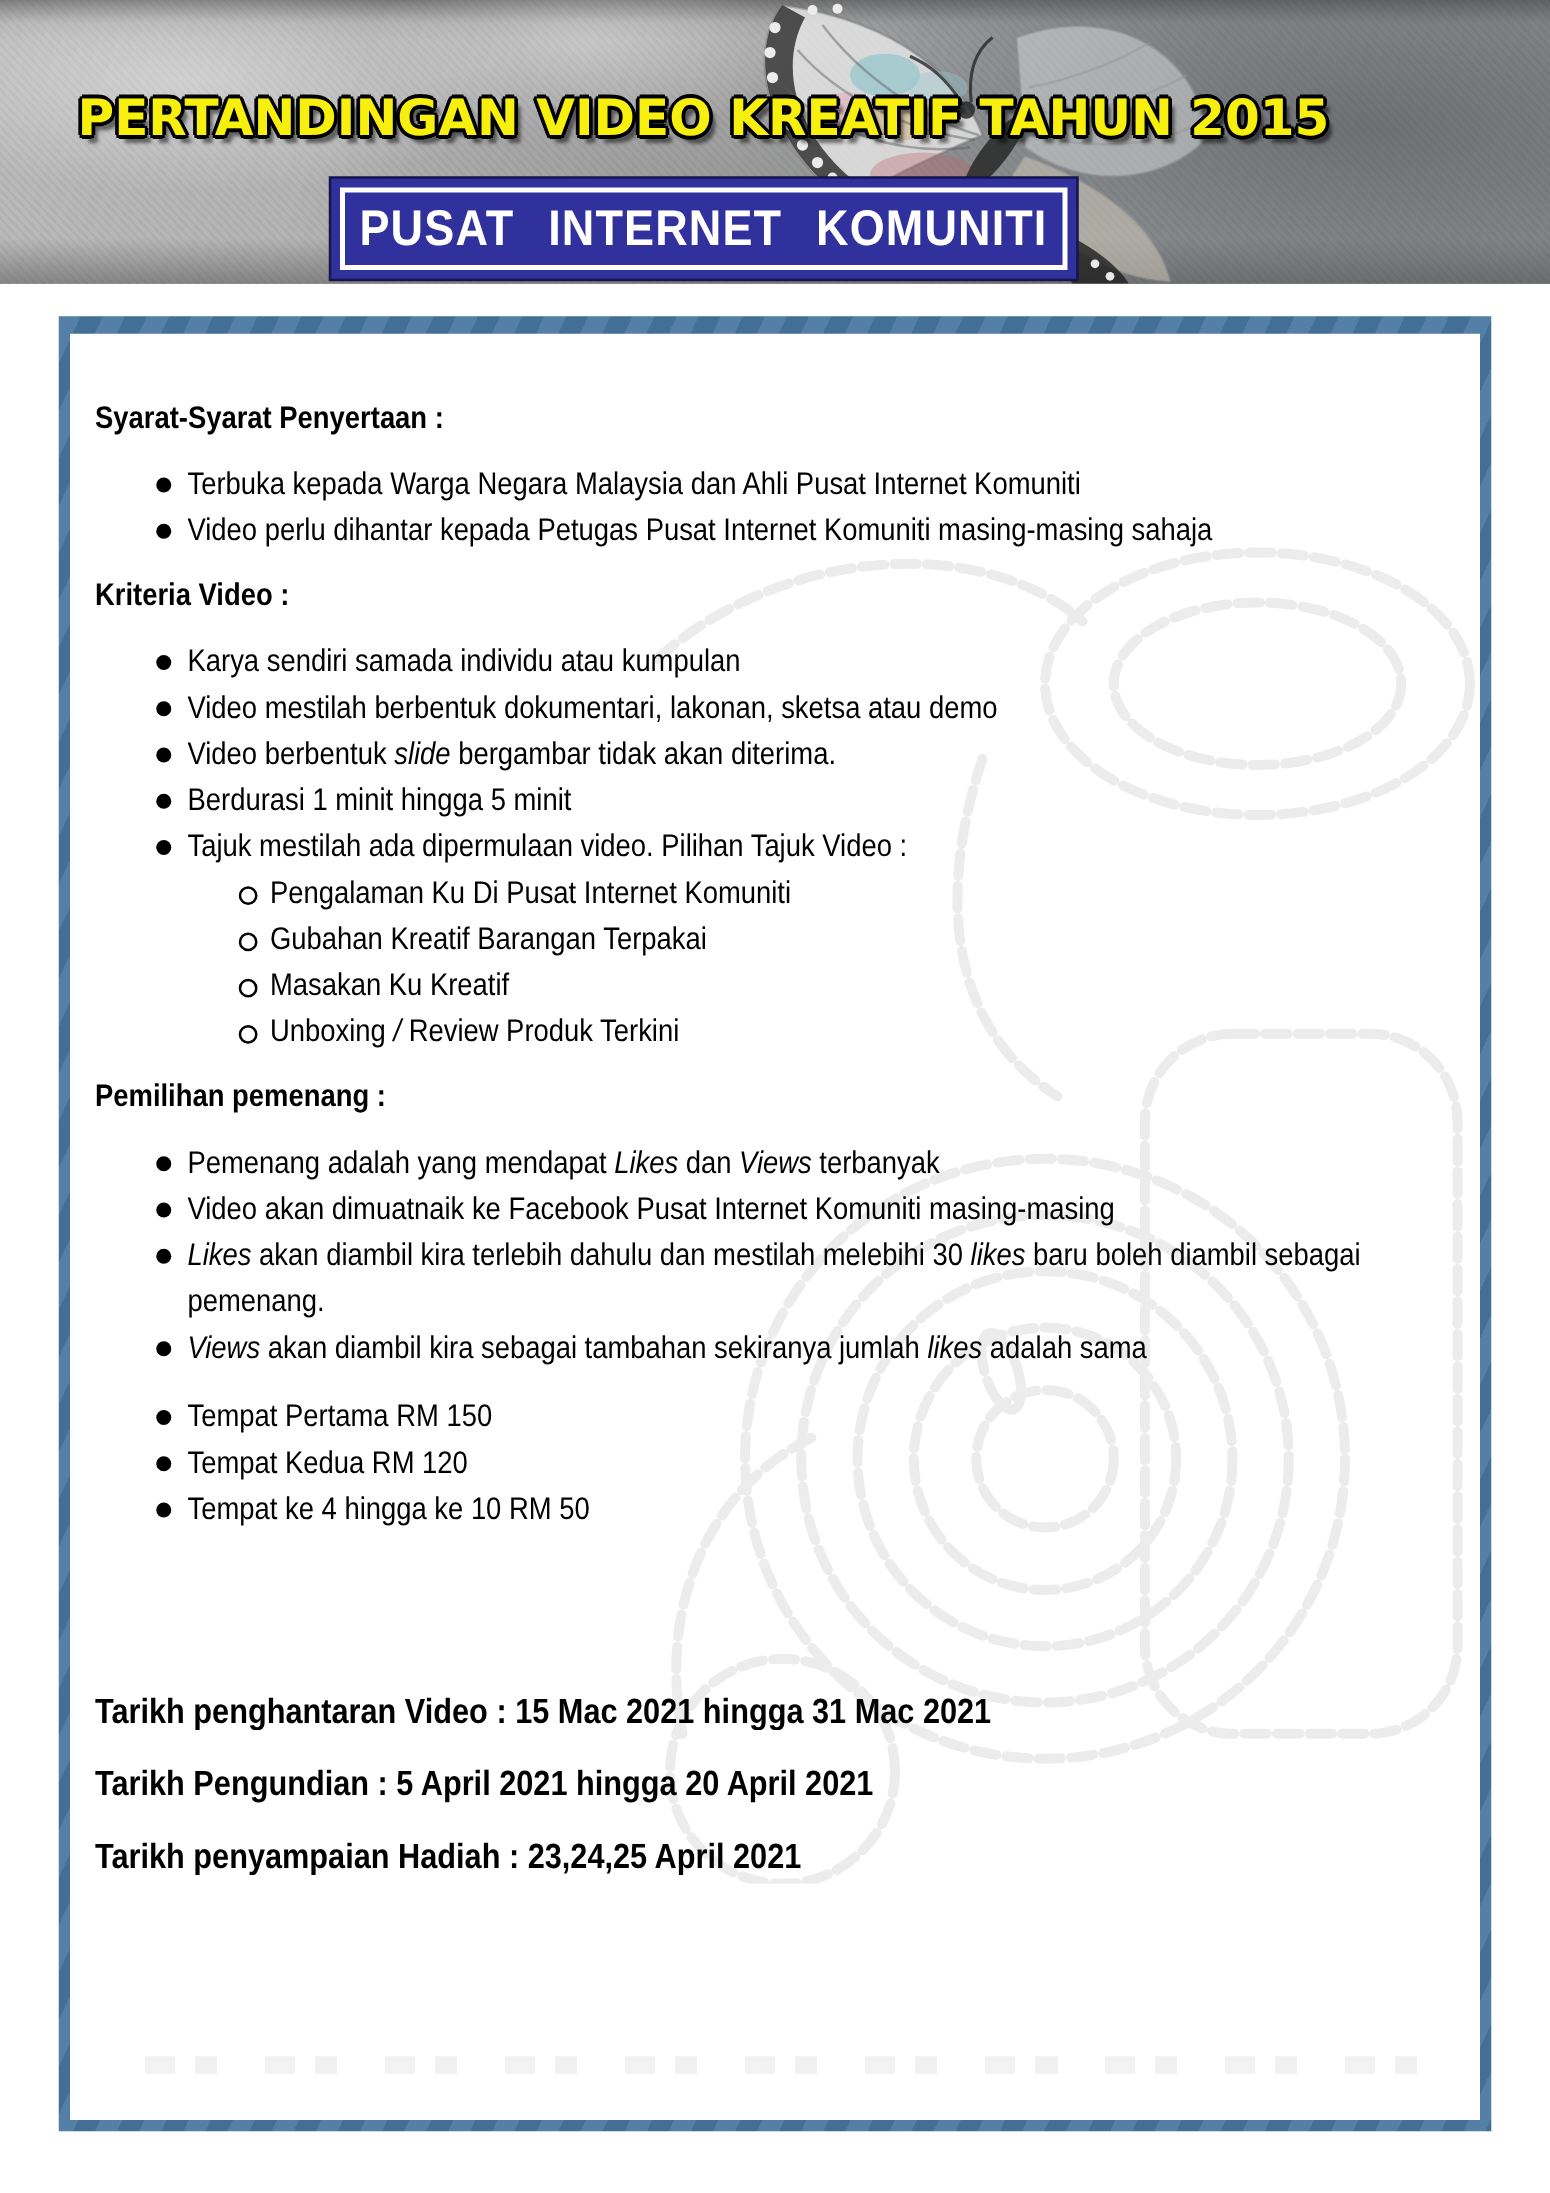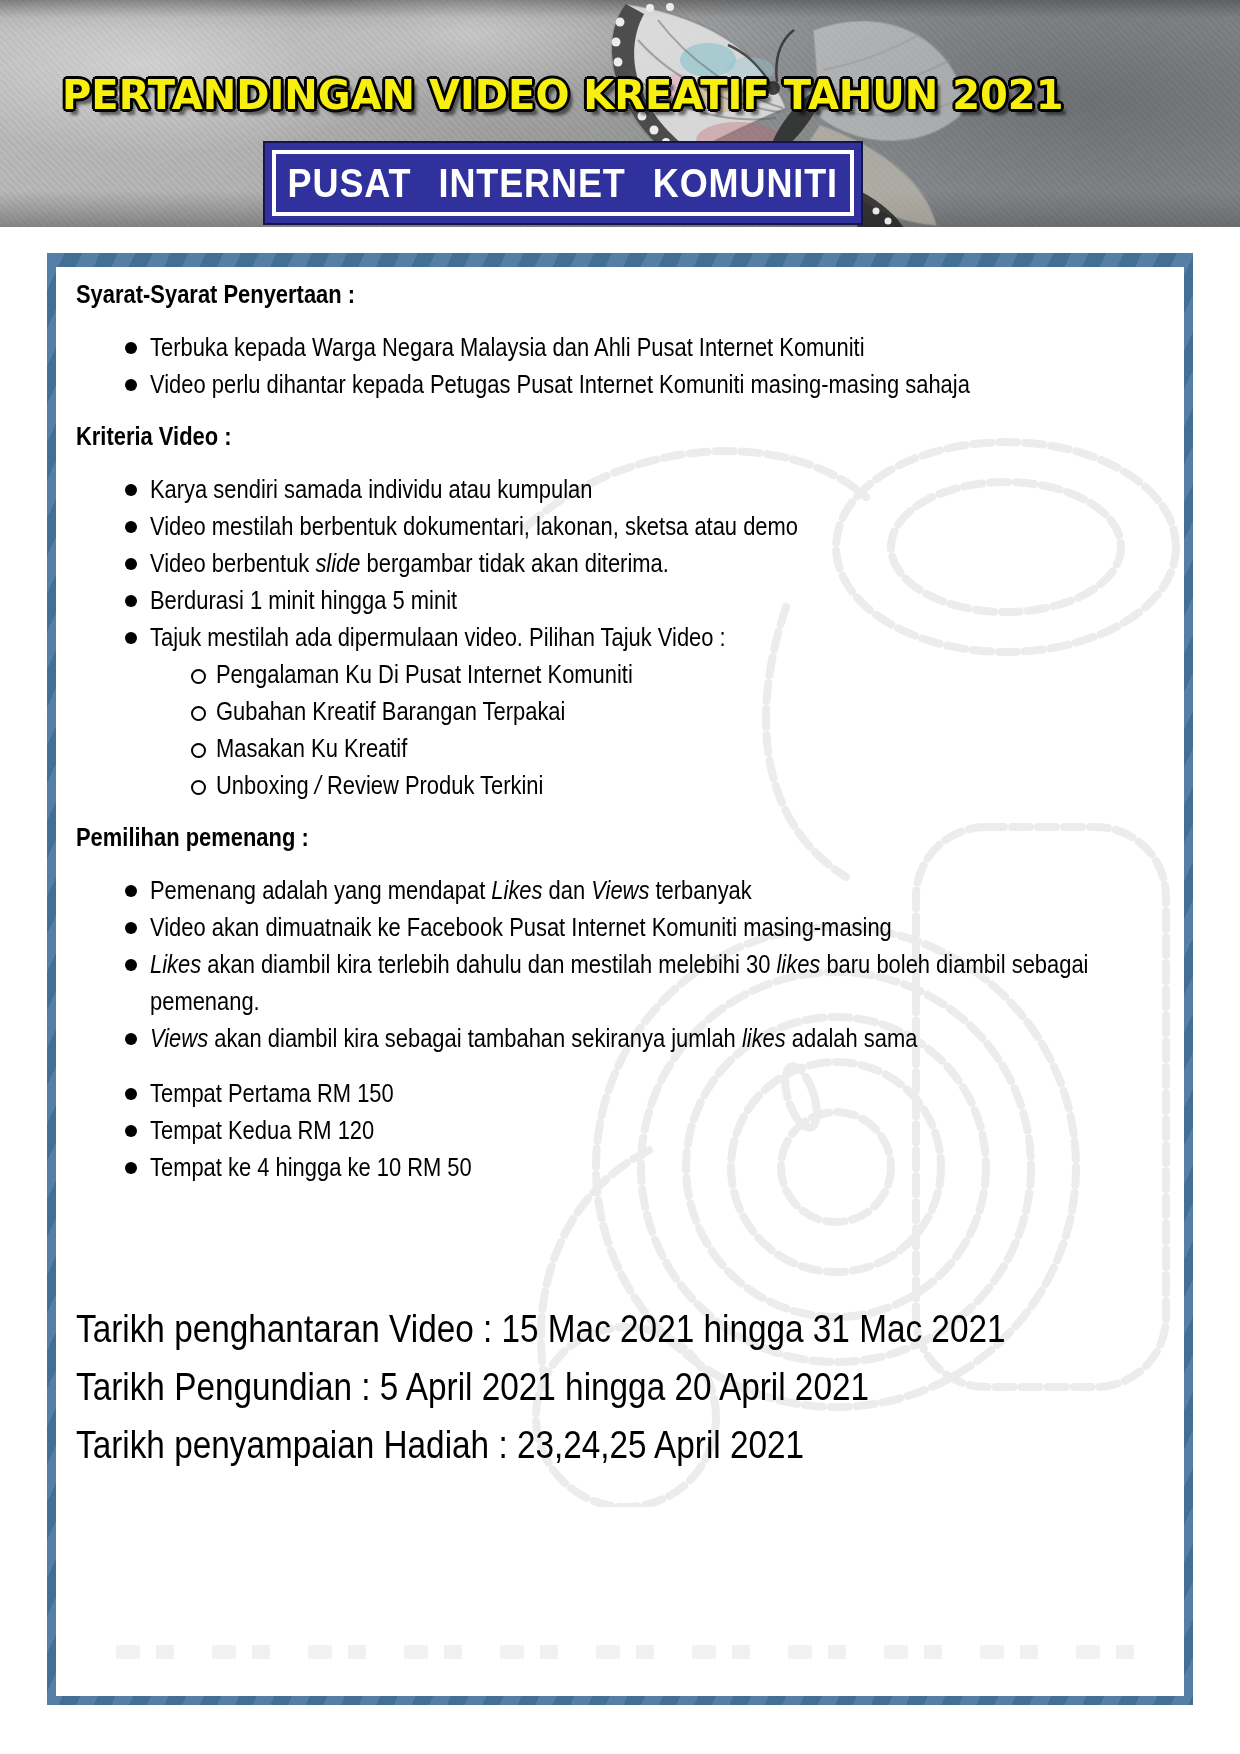--- a/index.html
+++ b/index.html
@@ -36,33 +36,33 @@
   
   .frame{position:absolute;left:47px;top:253px;width:1146px;height:1452px;box-sizing:border-box;
     background-color:var(--frame-border,#47759f);
     background-image:repeating-linear-gradient(115deg,rgba(255,255,255,.07) 0 16px,rgba(0,0,0,.05) 16px 32px);
     padding:14px 9px 9px 9px;}
   .inner{position:relative;width:100%;height:100%;background:#fff;overflow:hidden;}
   .watermark{position:absolute;left:430px;top:140px;z-index:0;}
   .ghost-row{position:absolute;left:60px;right:40px;top:1378px;height:14px;opacity:.8;z-index:0;
     background:repeating-linear-gradient(90deg,#efefef 0 24px,rgba(255,255,255,0) 24px 40px,
       #ededed 40px 58px,rgba(255,255,255,0) 58px 96px);}
-  .content{position:relative;z-index:2;padding:10px 24px 0 20px;color:#000;}
+  .content{position:relative;z-index:2;padding:10px 24px 0 20px;color:#000;margin-top:40px;}
 
   .cx{display:inline-block;width:114%;transform:scaleX(.877);transform-origin:0 0;}
   .sec-heading{font-size:25px;line-height:34px;font-weight:bold;margin:0;}
   ul.bl{list-style:none;margin:18px 0 16px 0;padding:0 0 0 43px;}
   ul.bl.sub{margin:0;padding:0 0 0 35px;}
   li.bi{position:relative;padding-left:31px;font-size:25px;line-height:37px;font-weight:normal;}
   .mk-dot{position:absolute;left:6px;top:13px;width:12px;height:12px;border-radius:50%;background:#000;}
   .mk-circle{position:absolute;left:6px;top:13px;width:11px;height:11px;border-radius:50%;
     border:2.5px solid #000;background:transparent;box-sizing:content-box;}
   .it{font-style:italic;}
   .dates{margin-top:126px;}
-  .date-line{font-size:38px;line-height:34px;font-weight:normal;margin:0 0 24px 0;}
+  .date-line{font-size:28px;line-height:34px;font-weight:bold;margin:0 0 24px 0;}
 </style>
 </head>
 <body>
 
 <div id="page">
 
   <div class="header">
     <svg class="butterfly" width="430" height="227" viewBox="0 0 430 227">
 
       <path d="M255 30 C330 2 400 40 408 110 C370 150 305 150 262 118 Z" fill="rgba(228,228,228,0.45)" stroke="rgba(140,140,140,0.55)" stroke-width="2"></path>
@@ -93,21 +93,21 @@
 
       <ellipse cx="238" cy="122" rx="10" ry="38" transform="rotate(38 238 122)" fill="rgba(40,40,40,0.85)"></ellipse>
       <circle cx="215" cy="88" r="7" fill="rgba(40,40,40,0.85)"></circle>
       <path d="M213 84 C198 62 186 52 170 45 M219 82 C216 56 223 40 236 30" fill="none" stroke="rgba(40,40,40,0.8)" stroke-width="2.5"></path>
 
       <path d="M300 190 C320 200 338 215 345 227 L300 227 C289 212 290 199 300 190 Z" fill="rgba(30,30,30,0.8)"></path>
       <circle cx="318" cy="211" r="3.5" fill="#e8e8e8"></circle>
         <circle cx="330" cy="221" r="3.5" fill="#e8e8e8"></circle>
     </svg>
 
-    <h1 class="title">PERTANDINGAN VIDEO KREATIF TAHUN 2021</h1>
+    <h1 class="title">PERTANDINGAN VIDEO KREATIF TAHUN 2015</h1>
 
     <div class="banner">
       <div class="banner-border"></div>
       <span class="banner-text">PUSAT INTERNET KOMUNITI</span>
     </div>
   </div>
 
   <div class="frame">
     <div class="inner">
 

